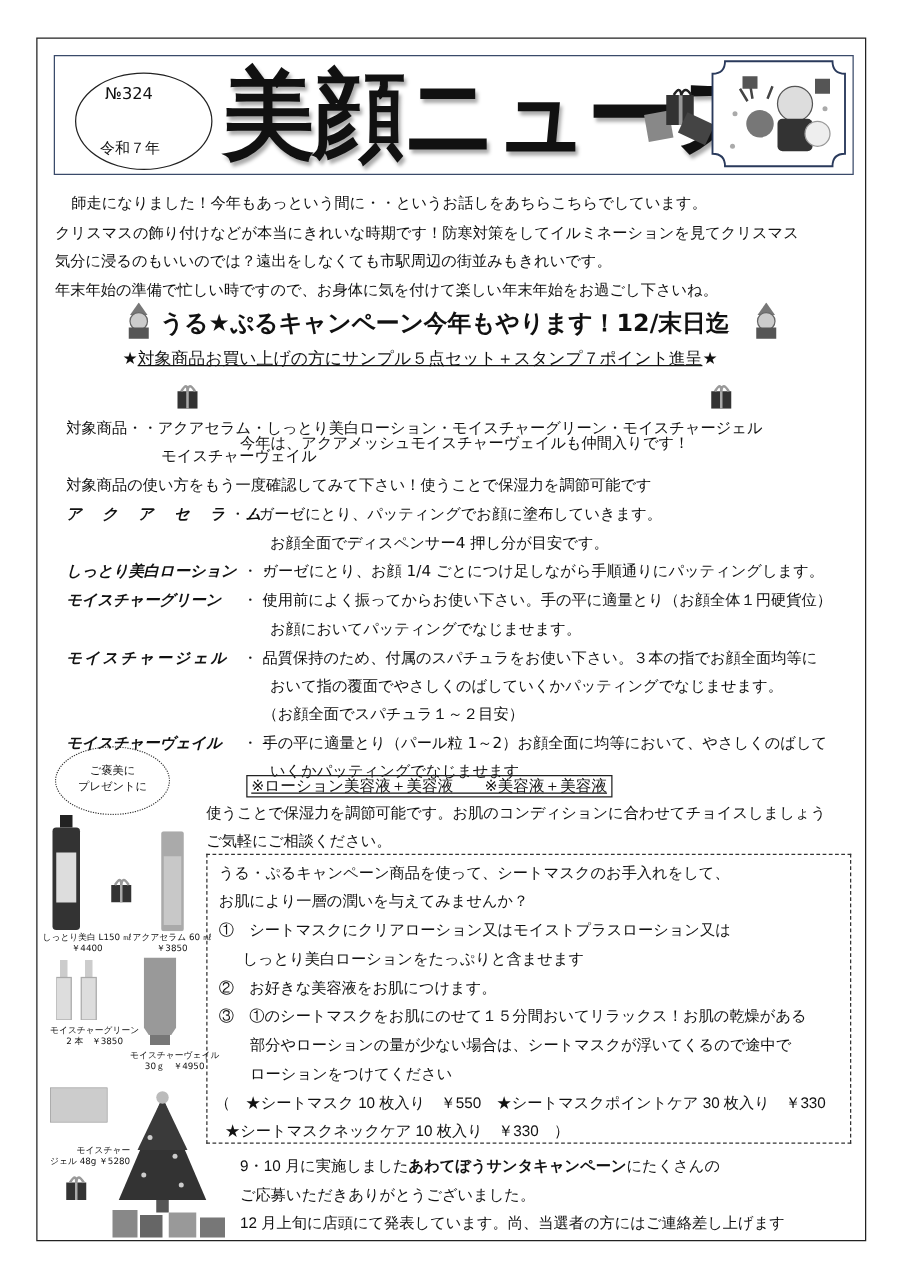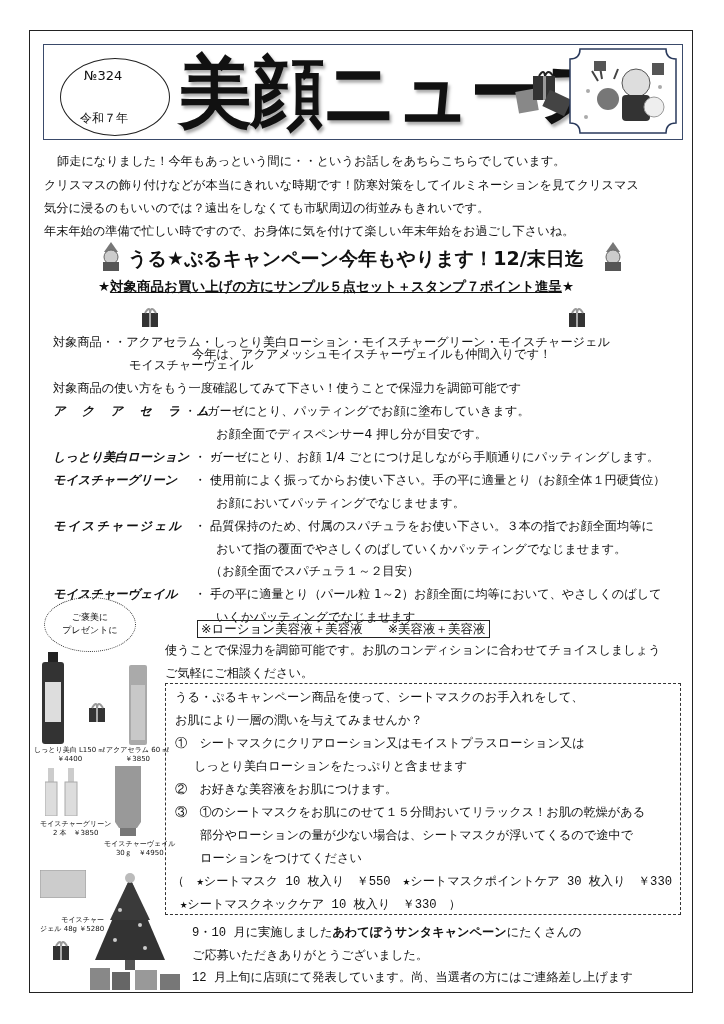--- a/index.html
+++ b/index.html
@@ -12,29 +12,29 @@
   .issue-oval { position:absolute; left:60px; top:58px; width:110px; height:78px;
                 border:1.2px solid #222; border-radius:50%; box-sizing:border-box; }
   .issue-no { position:absolute; left:84px; top:68px; font-size:13px; }
   .issue-year { position:absolute; left:80px; top:110px; font-size:12px; }
   .title { position:absolute; left:178px; top:42px; font-size:74px; font-weight:bold;
            letter-spacing:-2px; line-height:100px; text-shadow:2px 3px 3px #aaa;
            font-family:"DejaVu Sans",sans-serif; transform:scaleY(1.05); }
   .gifts { position:absolute; left:515px; top:68px; width:60px; height:50px; }
   .xmas-frame { position:absolute; left:568px; top:47px; width:110px; height:88px; }
   .t { position:absolute; white-space:nowrap; font-size:12.2px; line-height:16px; }
-  .serif { font-family:Liberation Mono, monospace; }
+  .serif { font-family:Liberation Sans, sans-serif; }
   .it { font-style:italic; font-weight:bold; }
   .campaign { position:absolute; left:128px; top:246px; font-size:19px; font-weight:bold;
               white-space:nowrap; }
   .santa { position:absolute; width:26px; height:30px; }
-  .subhead { position:absolute; left:98px; top:278px; font-size:13.5px; white-space:nowrap;font-weight:bold; }
+  .subhead { position:absolute; left:98px; top:278px; font-size:13.5px; white-space:nowrap; }
   .subhead u { text-decoration:underline; }
   .boxed { position:absolute; left:197px; top:620px; border:1px solid #222;
-           padding:0 3px; font-size:12.5px; line-height:16px; white-space:nowrap; }
+           padding:0 3px; font-size:12.5px; line-height:16px; white-space:nowrap;text-decoration:underline; }
   .dash-box { position:absolute; left:165px; top:683px; width:516px; height:232px;
               border:1.2px dashed #333; box-sizing:border-box; }
   .present-oval { position:absolute; left:44px; top:597px; width:92px; height:55px;
                   border:1.2px dotted #333; border-radius:50%; box-sizing:border-box;
                   text-align:center; font-size:9px; line-height:13px; padding-top:13px; }
   .prod-label { position:absolute; font-size:7px; line-height:9px; white-space:nowrap; text-align:center; }
   .gift-icon { position:absolute; width:22px; height:22px; }
 </style>
 </head>
 <body>

